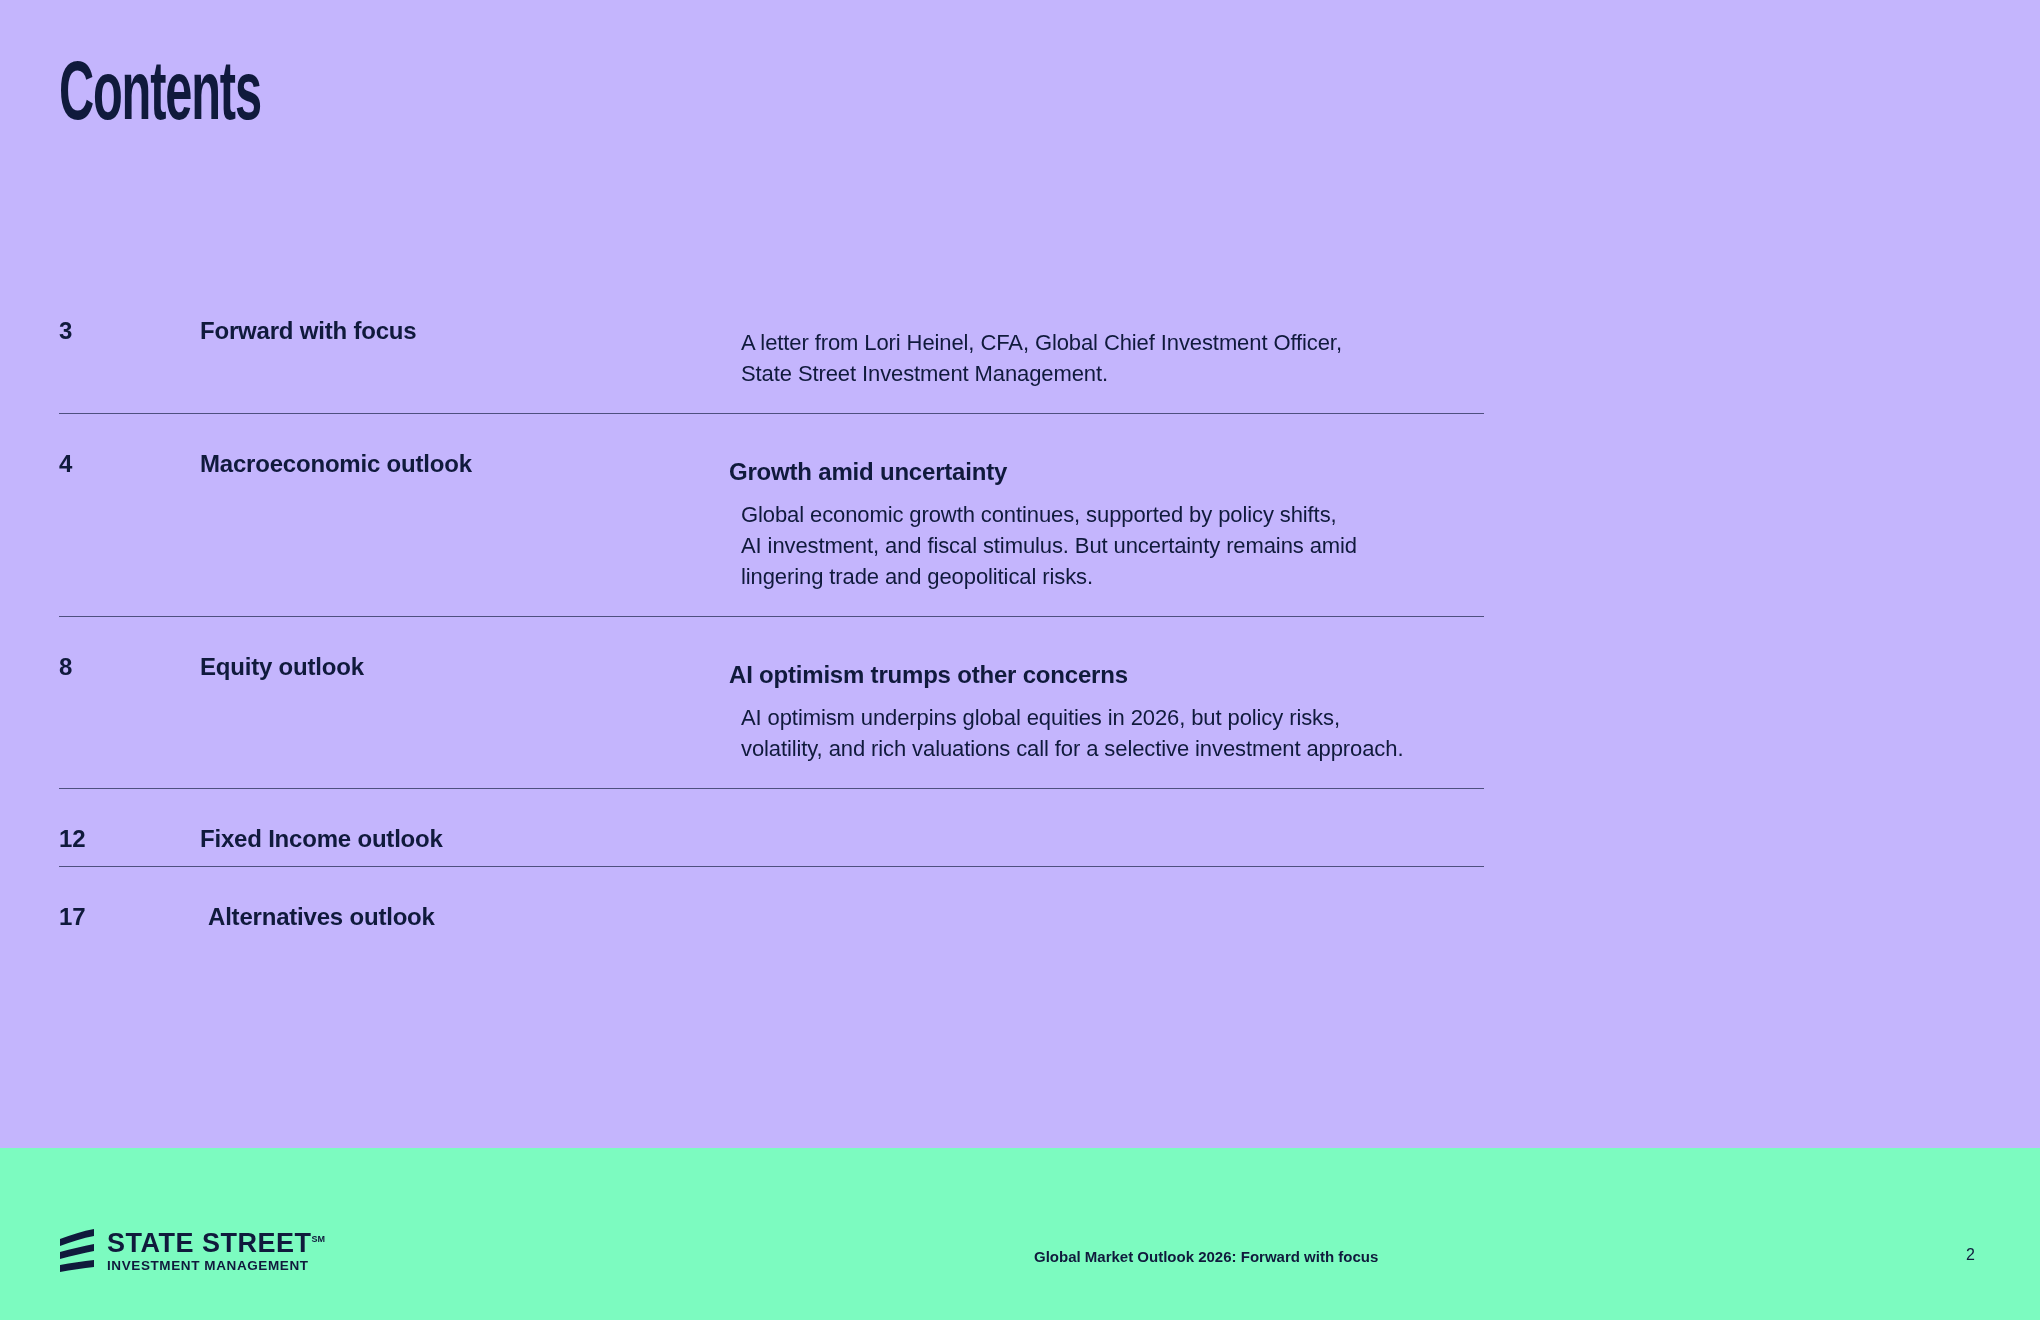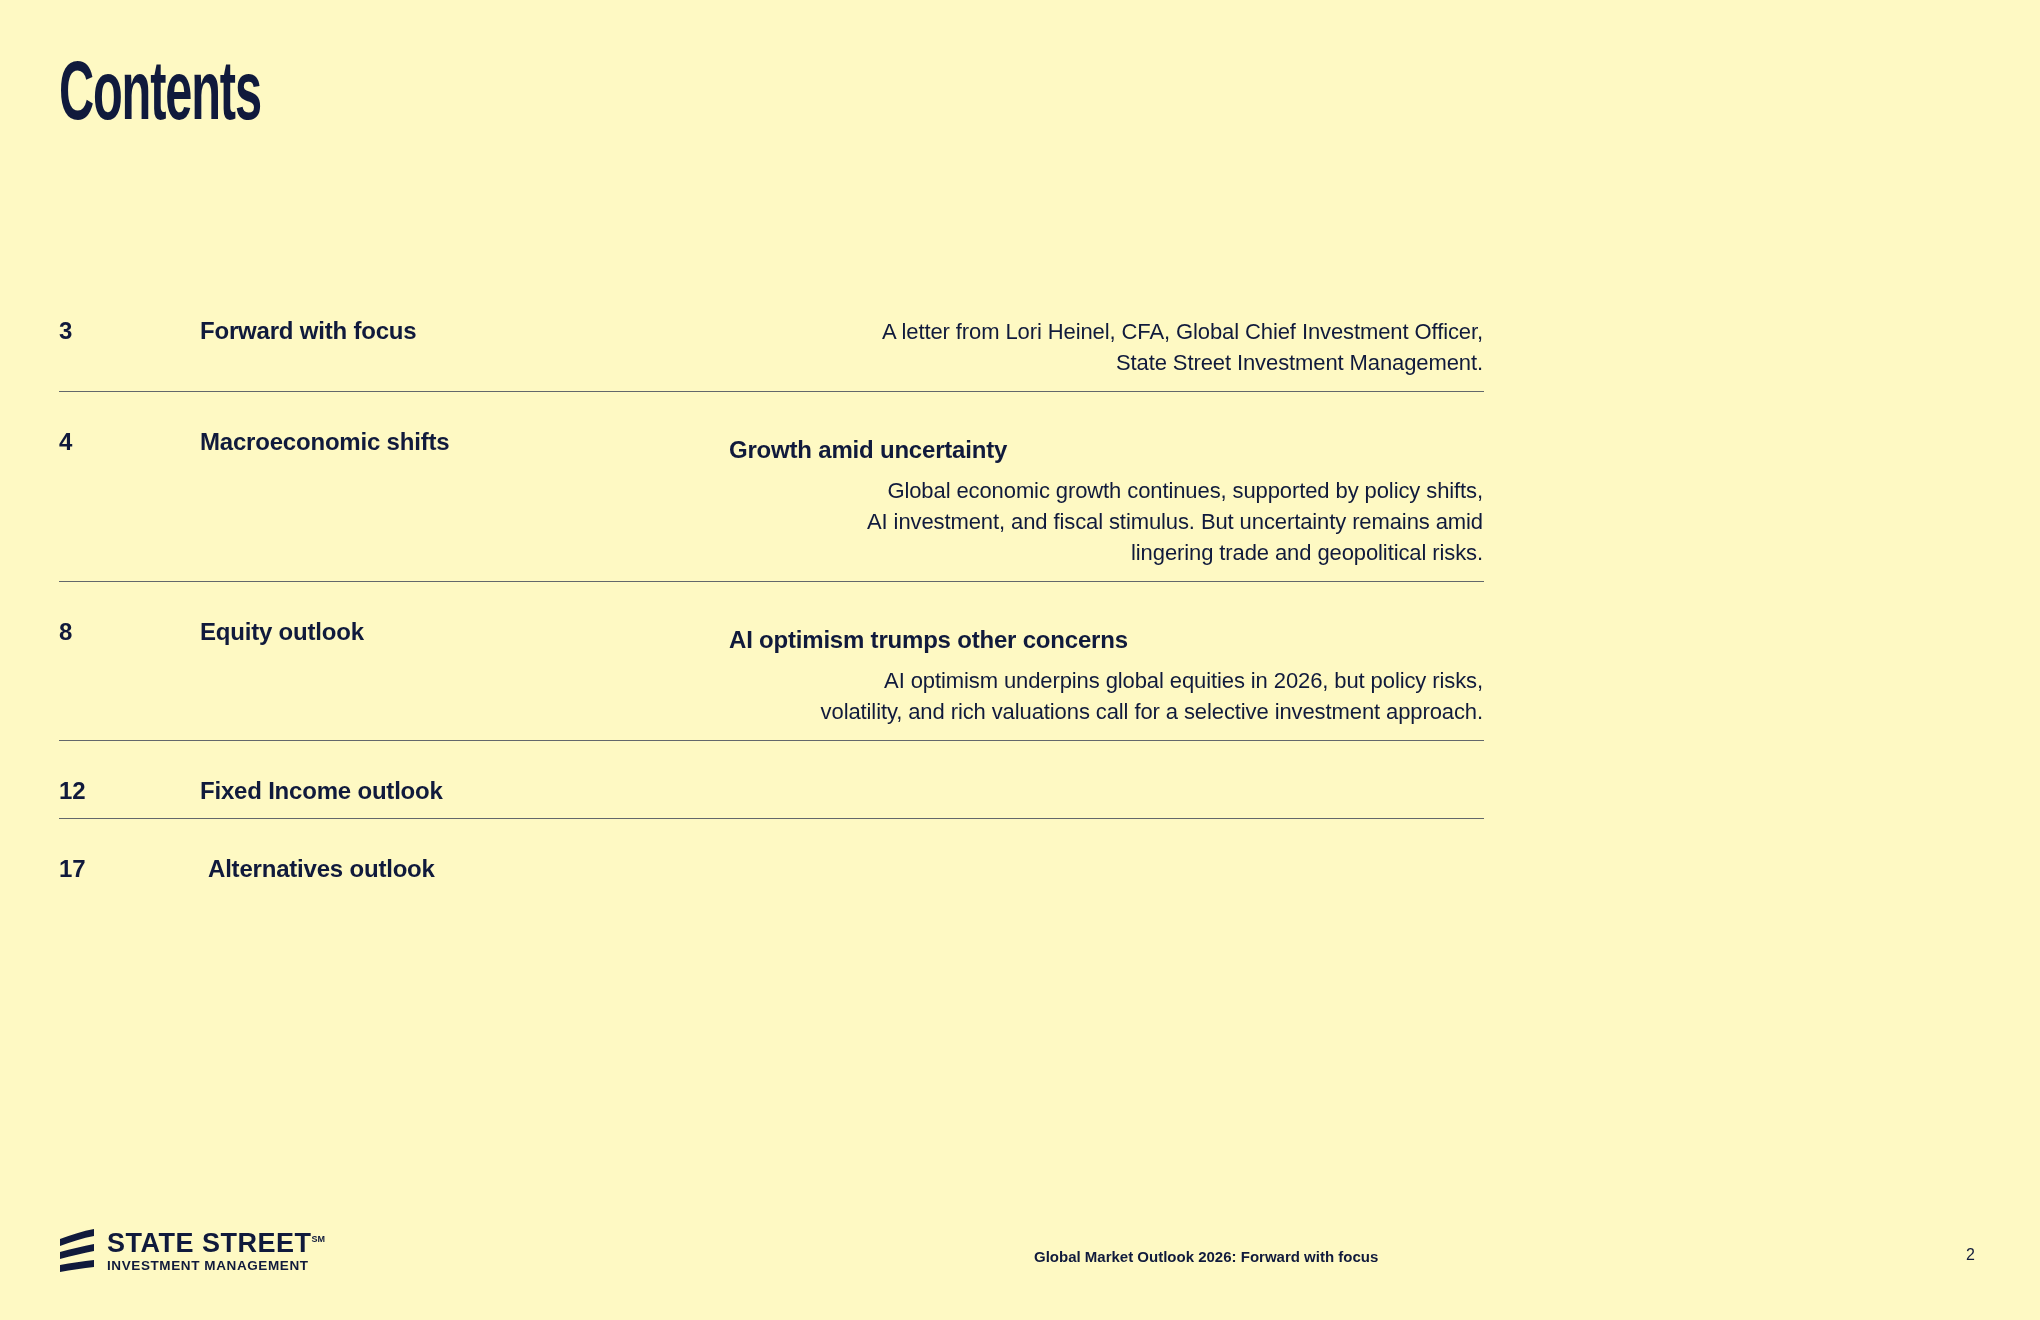--- a/index.html
+++ b/index.html
@@ -8,22 +8,22 @@
     width: 2040px;
     height: 1320px;
     overflow: hidden;
     background: #7CFBC0;
     font-family: "Liberation Sans", sans-serif;
     color: #101A3C;
   }
   .page {
     position: relative;
     width: 2040px;
-    height: 1320px;
-    background: #fef9c3;
+    height: 1148px;
+    background: #c4b5fd;
   }
   
   .contents-title {
     position: absolute;
     left: 59px;
     top: 48px;
     font-size: 84px;
     font-weight: bold;
     letter-spacing: -2px;
     line-height: 1.0;
@@ -68,22 +68,21 @@
   }
   .toc-subtitle {
     font-size: 24px;
     font-weight: bold;
     line-height: 31px;
     letter-spacing: -0.2px;
     margin: 8px 0 10px 0;
   }
   .toc-body {
     white-space: pre-line;
-    margin: 1px;
-    text-align: right;
+    margin: 12px;
   }
   
   .footer {
     position: absolute;
     left: 0;
     top: 1218px;
     width: 2040px;
     height: 70px;
   }
   .logo {
@@ -148,21 +147,21 @@
       <div class="toc-num">3</div>
       <div class="toc-title">Forward with focus</div>
       <div class="toc-desc">
         <p class="toc-body">A letter from Lori Heinel, CFA, Global Chief Investment Officer,
 State Street Investment Management.</p>
       </div>
     </div>
 
     <div class="toc-row">
       <div class="toc-num">4</div>
-      <div class="toc-title">Macroeconomic shifts</div>
+      <div class="toc-title">Macroeconomic outlook</div>
       <div class="toc-desc">
         <div class="toc-subtitle">Growth amid uncertainty</div>
         <p class="toc-body">Global economic growth continues, supported by policy shifts,
 AI investment, and fiscal stimulus. But uncertainty remains amid
 lingering trade and geopolitical risks.</p>
       </div>
     </div>
 
     <div class="toc-row">
       <div class="toc-num">8</div>

